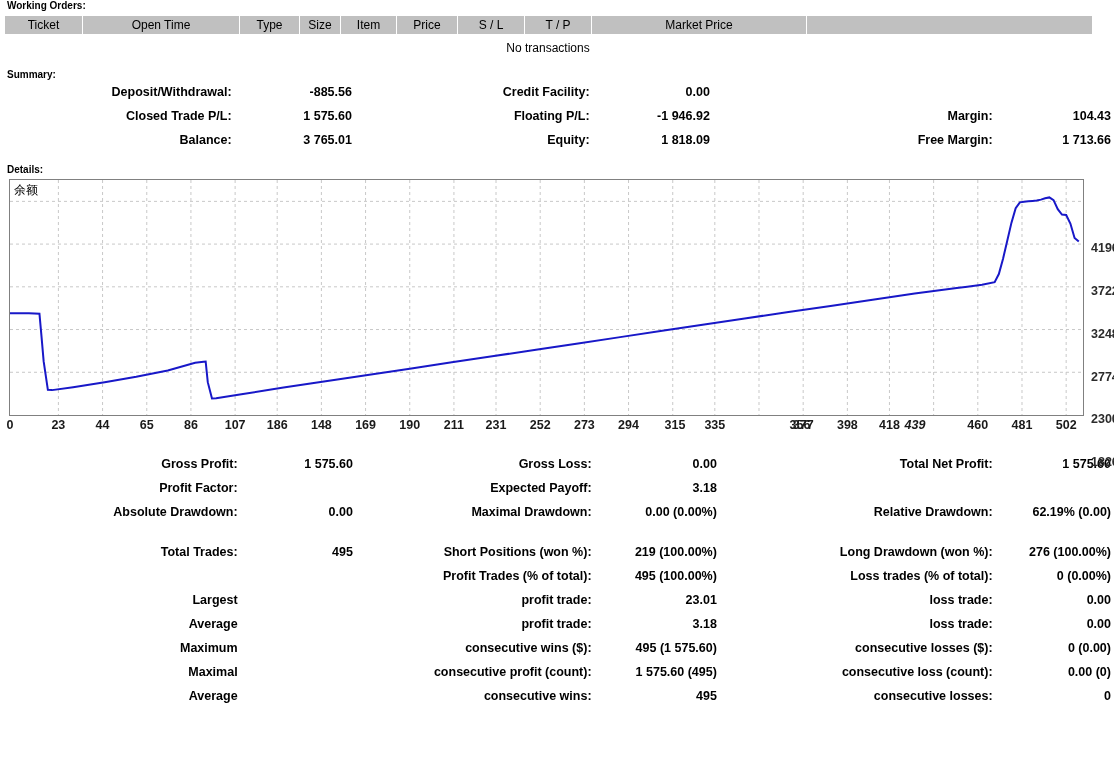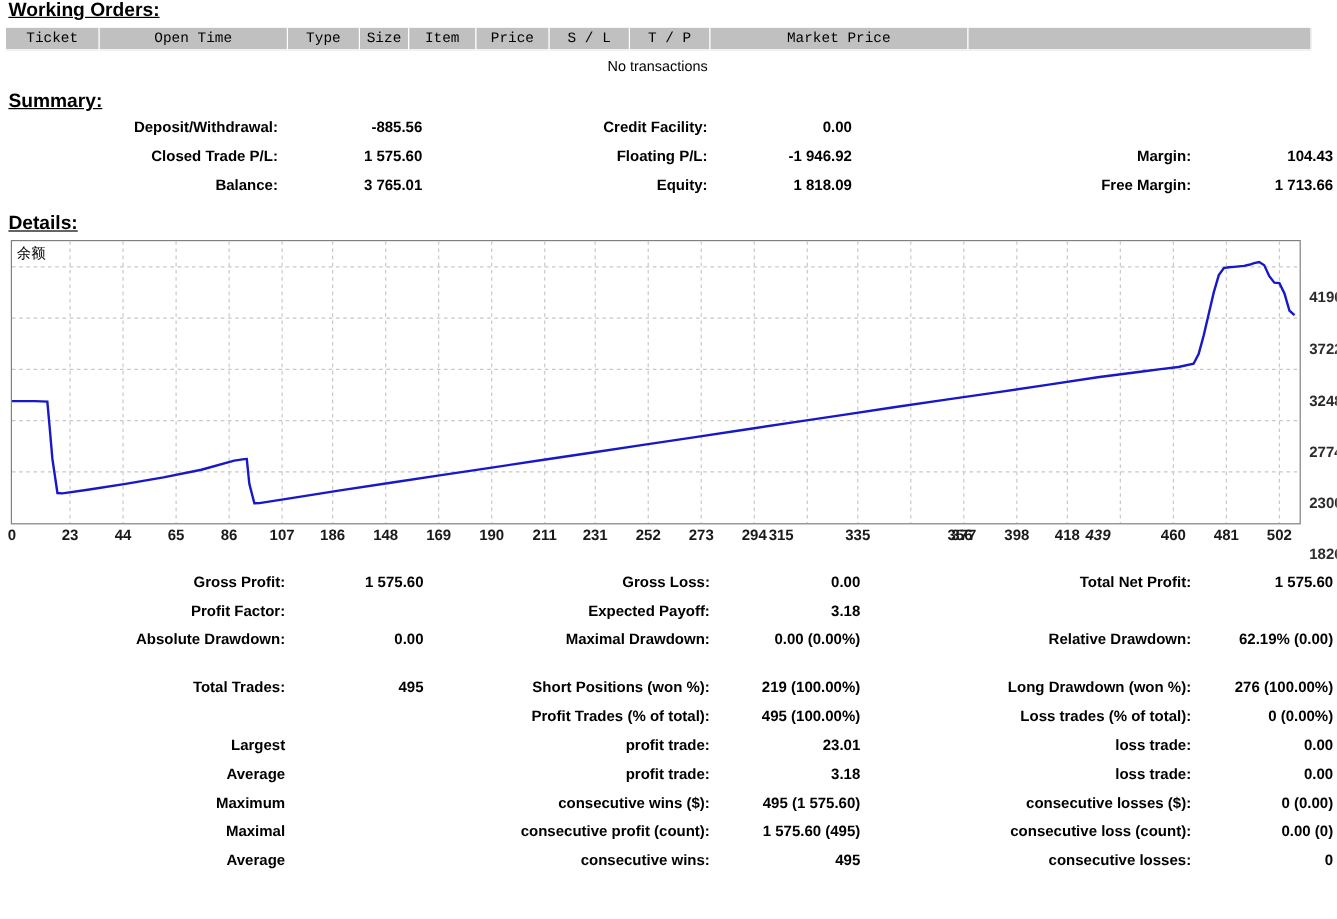--- a/index.html
+++ b/index.html
@@ -11,32 +11,30 @@
     width: 1114px;
     height: 766px;
     font-family: "Liberation Sans", sans-serif;
     font-size: 12px;
     color: #000000;
     overflow: hidden;
     position: relative;
   }
   .section-title {
     font-weight: bold;
-    font-size: 16px;
+    font-size: 10px;
     padding-left: 7px;
-    text-decoration: underline;
   }
 
   
   table.orders {
     width: 1088px;
     margin: 4px 0 0 4px;
     border-collapse: collapse;
     table-layout: fixed;
-    font-family: Liberation Mono, monospace;
   }
   table.orders th {
     background: #c0c0c0;
     border: 1px solid #ffffff;
     border-top: 1px solid #ffffff;
     font-weight: normal;
     font-size: 12px;
     text-align: center;
     height: 18px;
     line-height: 18px;
@@ -257,21 +255,21 @@
       <div class="xtick" style="left: 226.12px;">107</div>
       <div class="xtick" style="left: 268.198px;">186</div>
       <div class="xtick" style="left: 312.38px;">148</div>
       <div class="xtick" style="left: 356.563px;">169</div>
       <div class="xtick" style="left: 400.745px;">190</div>
       <div class="xtick" style="left: 444.927px;">211</div>
       <div class="xtick" style="left: 487.006px;">231</div>
       <div class="xtick" style="left: 531.188px;">252</div>
       <div class="xtick" style="left: 575.371px;">273</div>
       <div class="xtick" style="left: 619.553px;">294</div>
-      <div class="xtick" style="left: 642px;">315</div>
+      <div class="xtick" style="left: 666px;">315</div>
       <div class="xtick" style="left: 705.814px;">335</div>
       <div class="xtick" style="left: 749.996px; margin-left: 41px;">356</div>
       <div class="xtick" style="left: 794.178px;">377</div>
       <div class="xtick" style="left: 838.361px;">398</div>
       <div class="xtick" style="left: 880.439px;">418</div>
       <div class="xtick" style="left: 906px; font-style: italic;">439</div>
       <div class="xtick" style="left: 968.804px;">460</div>
       <div class="xtick" style="left: 1012.99px;">481</div>
       <div class="xtick" style="left: 1057.17px;">502</div>
     </div>

